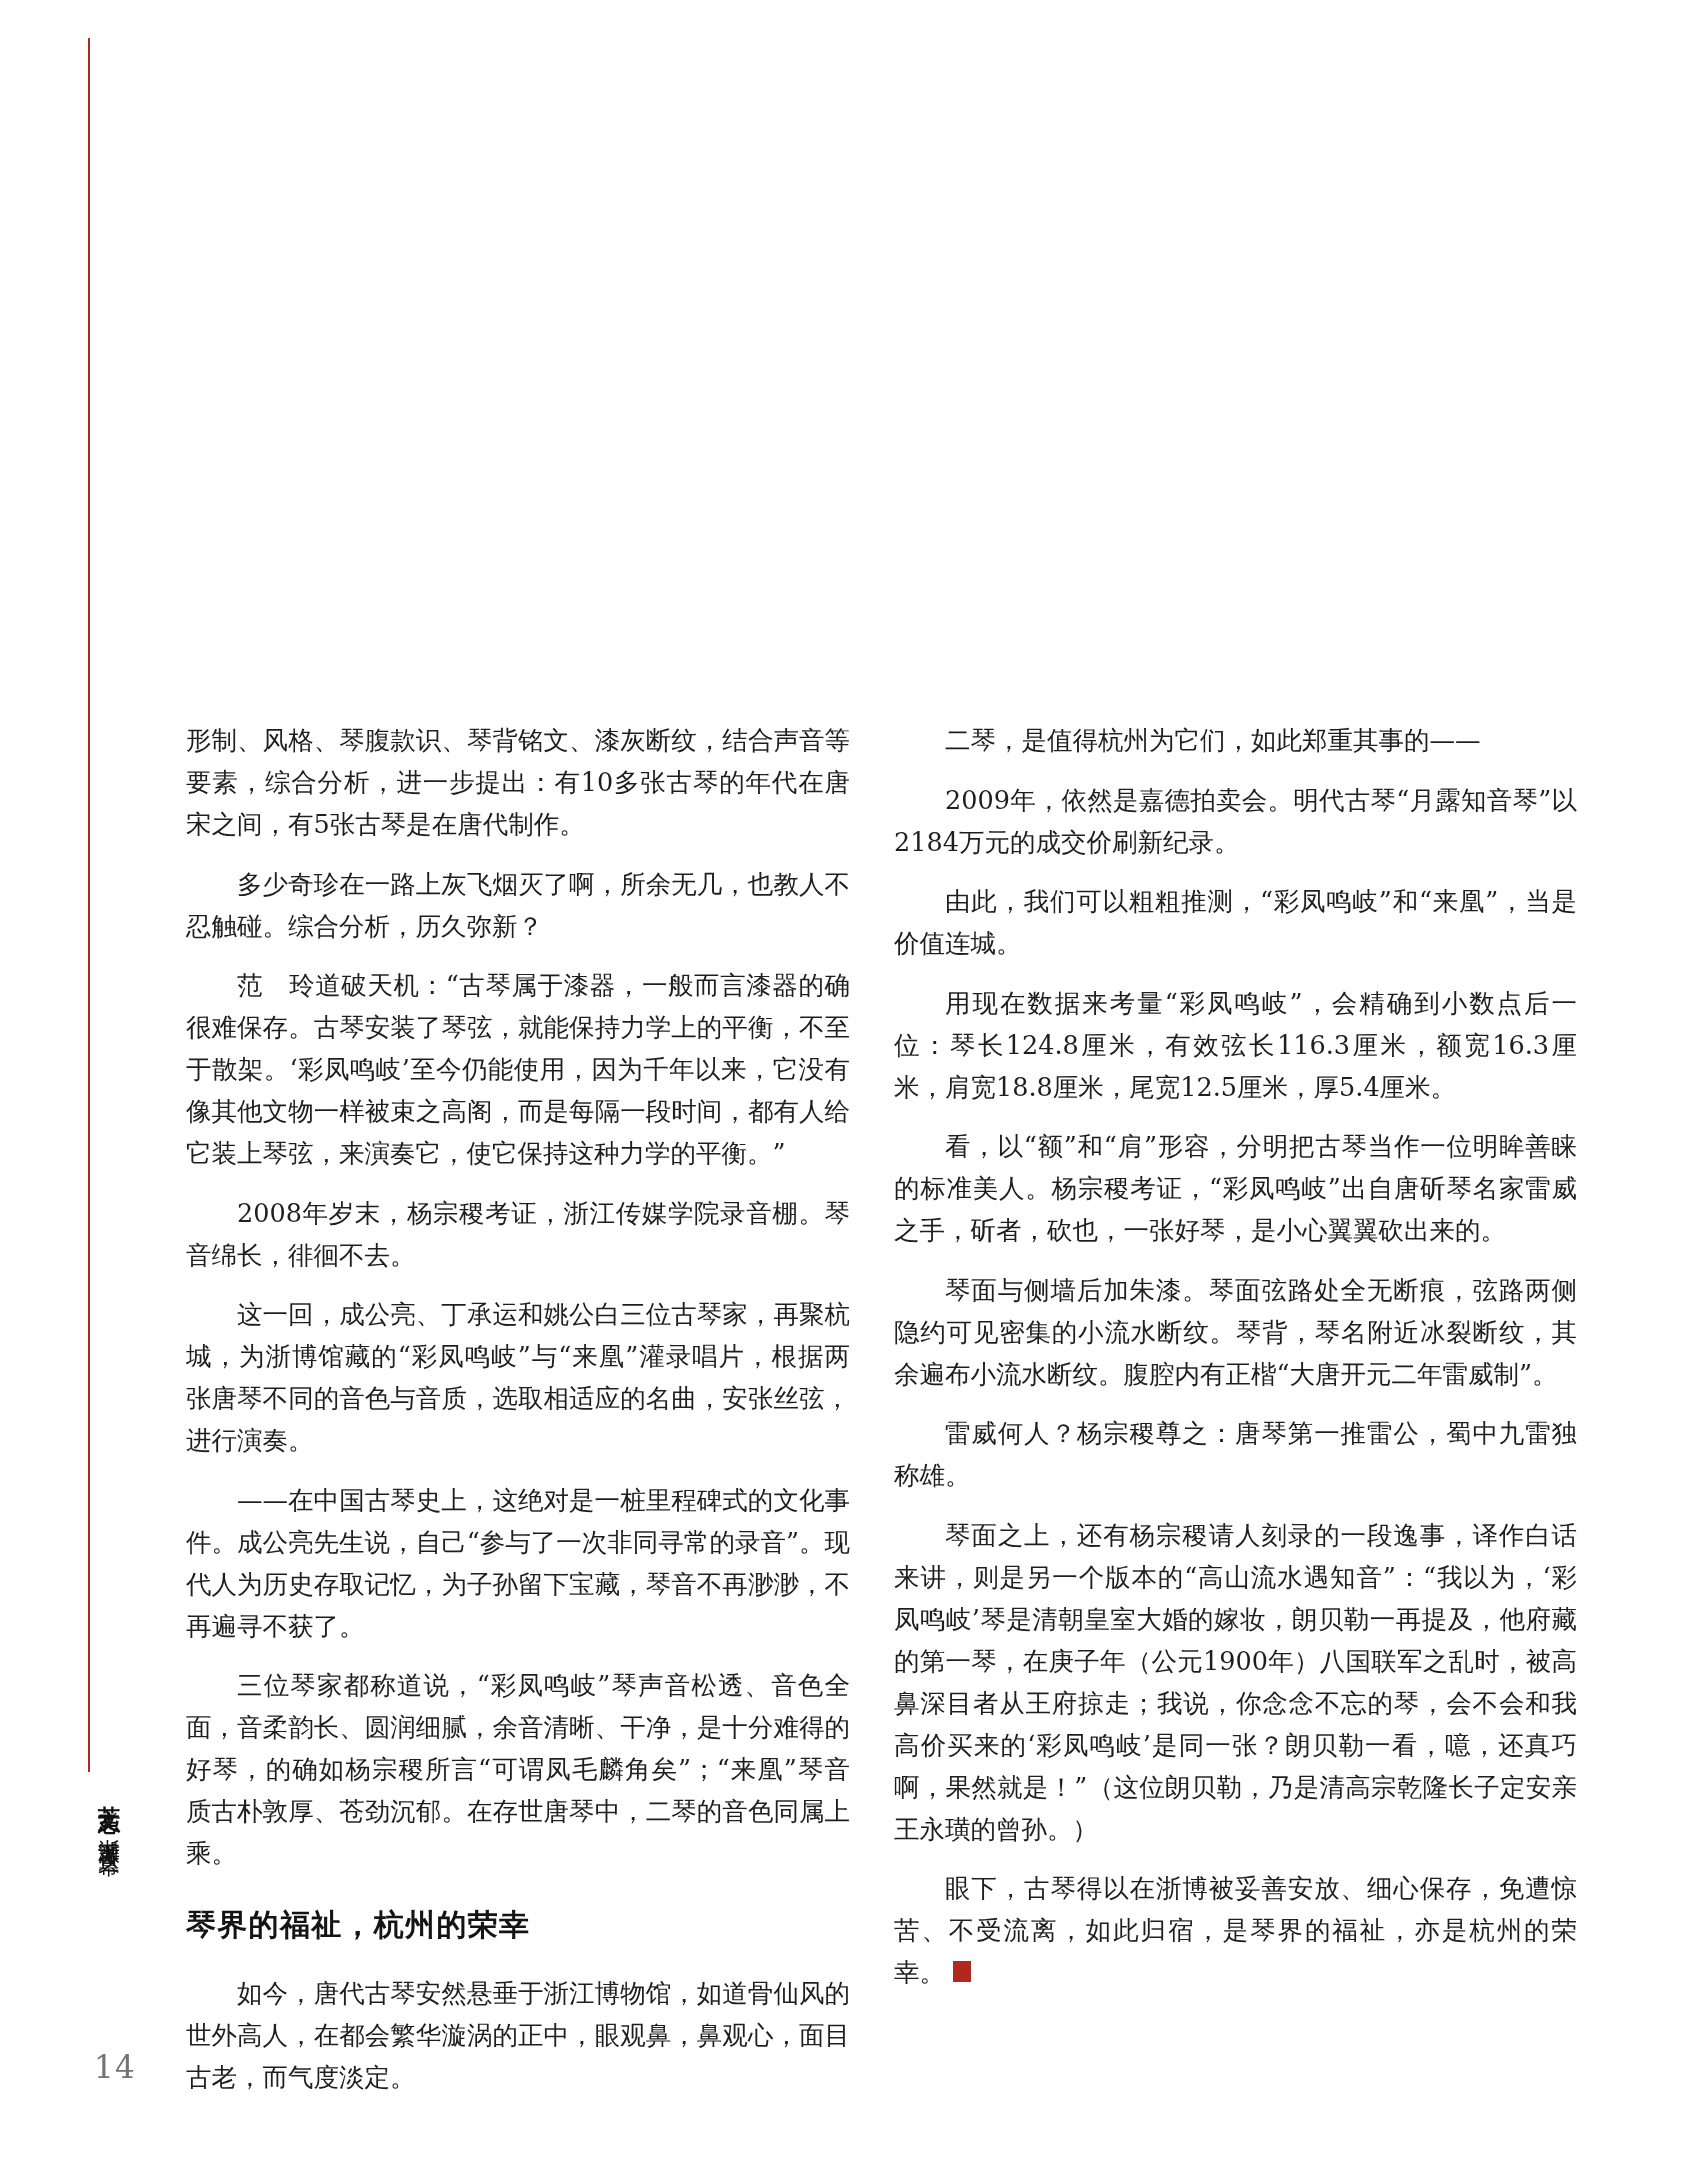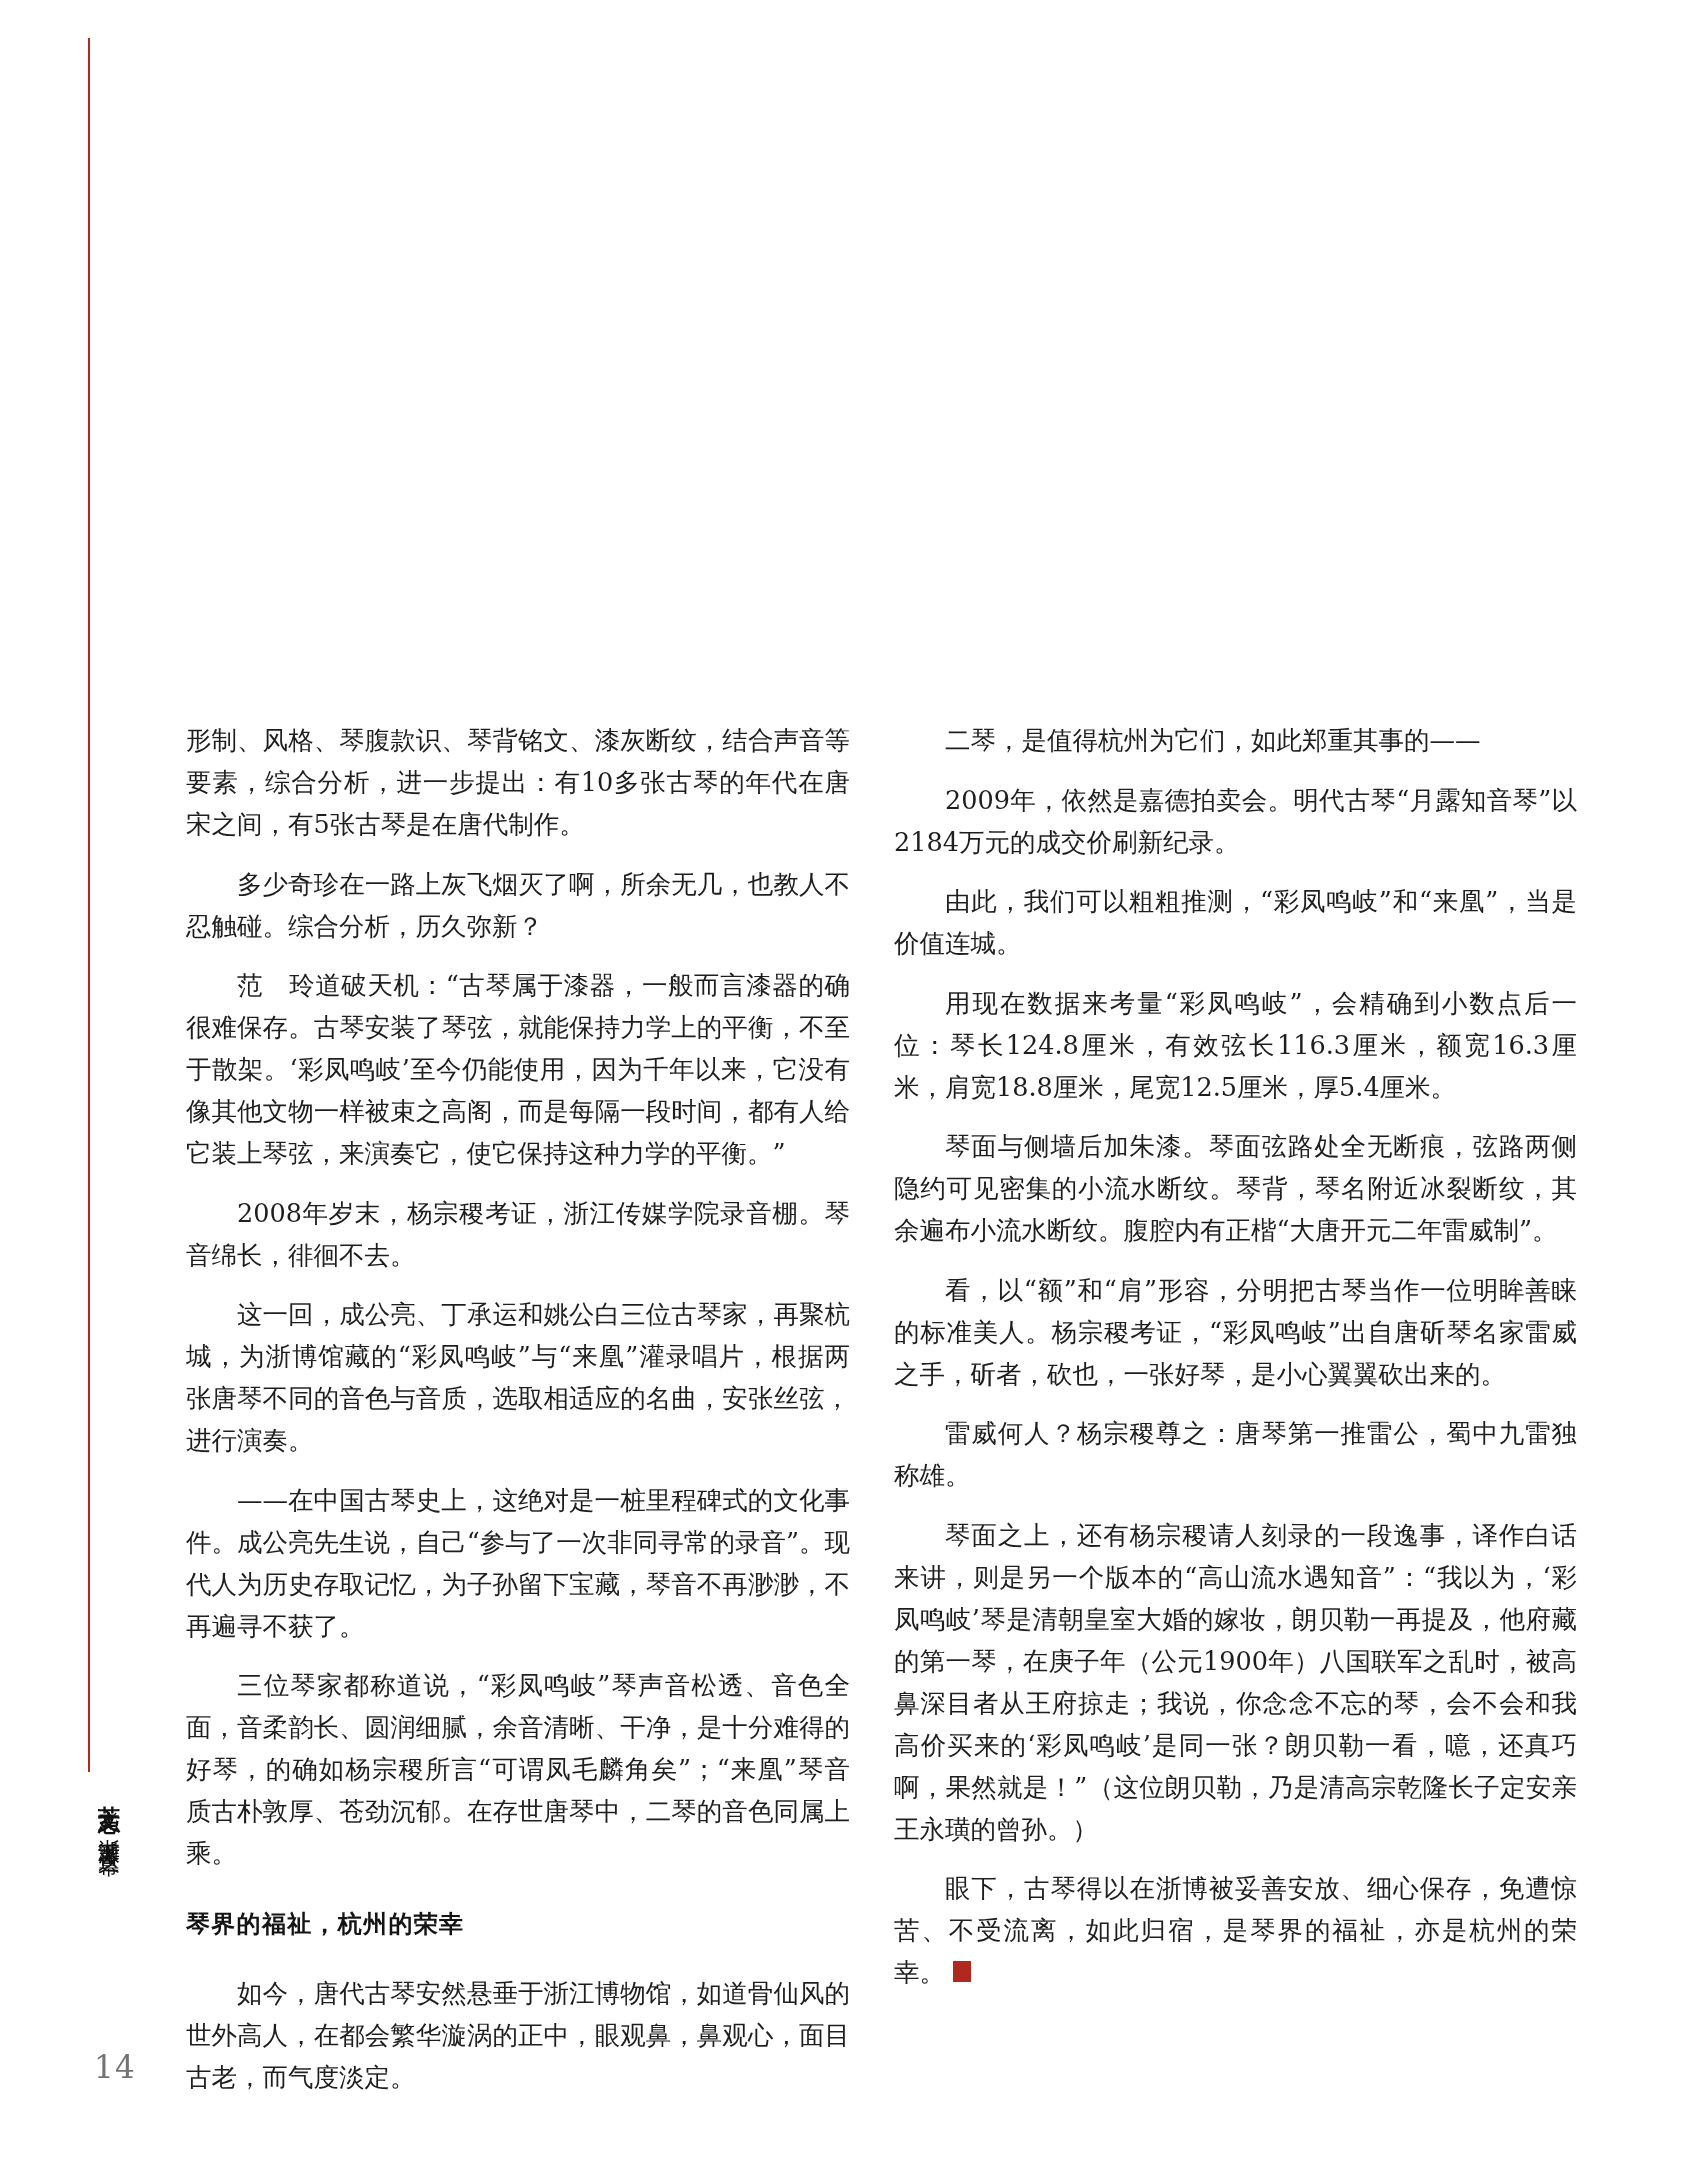--- a/index.html
+++ b/index.html
@@ -38,21 +38,21 @@
   }
   .col-left{left:186px;width:664px;}
   .col-right{left:894px;width:683px;}
 
   .col p{margin:0 0 17.5px 0;}
   .col p.indent{text-indent:2em;}
   .col p.noindent{text-indent:0;}
 
   .col h2{
     font-family:"DejaVu Sans","Liberation Sans",sans-serif;
-    font-weight:700;font-size:24px;line-height:39px;
+    font-weight:700;font-size:30px;line-height:39px;
     margin:31px 0 28px 0;letter-spacing:1.3px;color:#141414;
     text-indent:0;text-align:left;
   }
 
   .endmark{
     display:inline-block;width:17.5px;height:21.5px;margin-left:8px;
     vertical-align:-1.3px;
   }
 </style>
 </head>
@@ -78,21 +78,21 @@
       <p class="indent">三位琴家都称道说，“彩凤鸣岐”琴声音松透、音色全面，音柔韵长、圆润细腻，余音清晰、干净，是十分难得的好琴，的确如杨宗稷所言“可谓凤毛麟角矣”；“来凰”琴音质古朴敦厚、苍劲沉郁。在存世唐琴中，二琴的音色同属上乘。</p>
       <h2>琴界的福祉，杭州的荣幸</h2>
       <p class="indent">如今，唐代古琴安然悬垂于浙江博物馆，如道骨仙风的世外高人，在都会繁华漩涡的正中，眼观鼻，鼻观心，面目古老，而气度淡定。</p>
     </div>
 
   <div class="col col-right" id="col-right">
       <p class="indent">二琴，是值得杭州为它们，如此郑重其事的——</p>
       <p class="indent">2009年，依然是嘉德拍卖会。明代古琴“月露知音琴”以2184万元的成交价刷新纪录。</p>
       <p class="indent">由此，我们可以粗粗推测，“彩凤鸣岐”和“来凰”，当是价值连城。</p>
       <p class="indent">用现在数据来考量“彩凤鸣岐”，会精确到小数点后一位：琴长124.8厘米，有效弦长116.3厘米，额宽16.3厘米，肩宽18.8厘米，尾宽12.5厘米，厚5.4厘米。</p>
+      <p class="indent">看，以“额”和“肩”形容，分明把古琴当作一位明眸善睐的标准美人。杨宗稷考证，“彩凤鸣岐”出自唐斫琴名家雷威之手，斫者，砍也，一张好琴，是小心翼翼砍出来的。</p>
       <p class="indent">琴面与侧墙后加朱漆。琴面弦路处全无断痕，弦路两侧隐约可见密集的小流水断纹。琴背，琴名附近冰裂断纹，其余遍布小流水断纹。腹腔内有正楷“大唐开元二年雷威制”。</p>
-      <p class="indent">看，以“额”和“肩”形容，分明把古琴当作一位明眸善睐的标准美人。杨宗稷考证，“彩凤鸣岐”出自唐斫琴名家雷威之手，斫者，砍也，一张好琴，是小心翼翼砍出来的。</p>
       <p class="indent">雷威何人？杨宗稷尊之：唐琴第一推雷公，蜀中九雷独称雄。</p>
       <p class="indent">琴面之上，还有杨宗稷请人刻录的一段逸事，译作白话来讲，则是另一个版本的“高山流水遇知音”：“我以为，‘彩凤鸣岐’琴是清朝皇室大婚的嫁妆，朗贝勒一再提及，他府藏的第一琴，在庚子年（公元1900年）八国联军之乱时，被高鼻深目者从王府掠走；我说，你念念不忘的琴，会不会和我高价买来的‘彩凤鸣岐’是同一张？朗贝勒一看，噫，还真巧啊，果然就是！”（这位朗贝勒，乃是清高宗乾隆长子定安亲王永璜的曾孙。）</p>
       <p class="indent">眼下，古琴得以在浙博被妥善安放、细心保存，免遭惊苦、不受流离，如此归宿，是琴界的福祉，亦是杭州的荣幸。<span class="endmark" style="background: rgb(176, 40, 30);"></span></p>
     </div>
 
 </div>
 
 
 </body></html>

